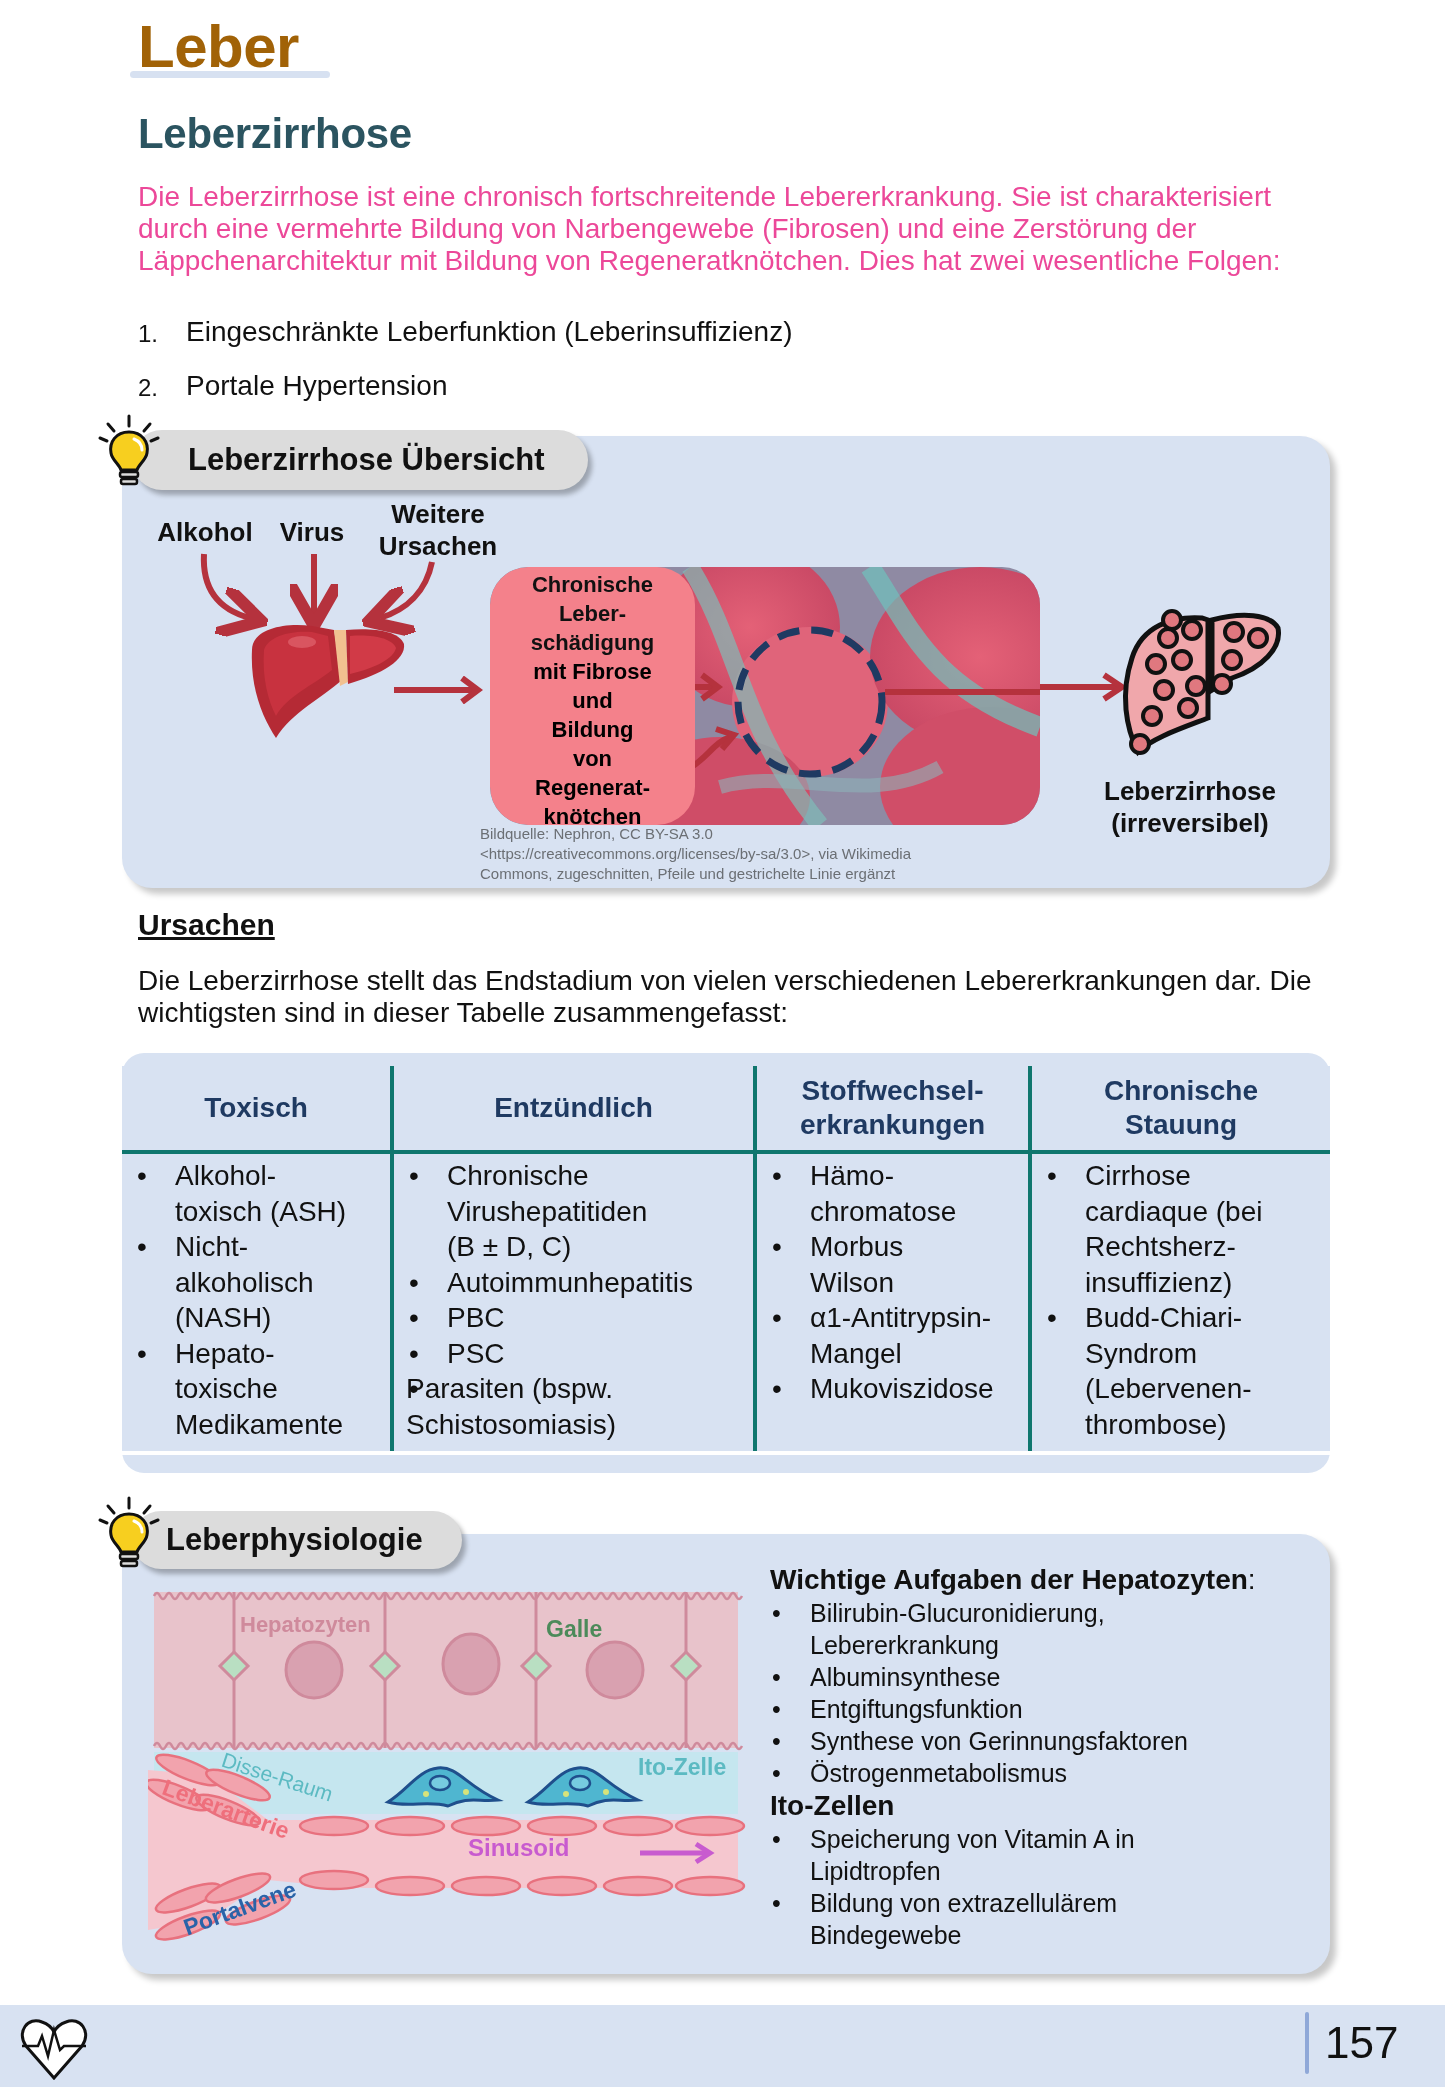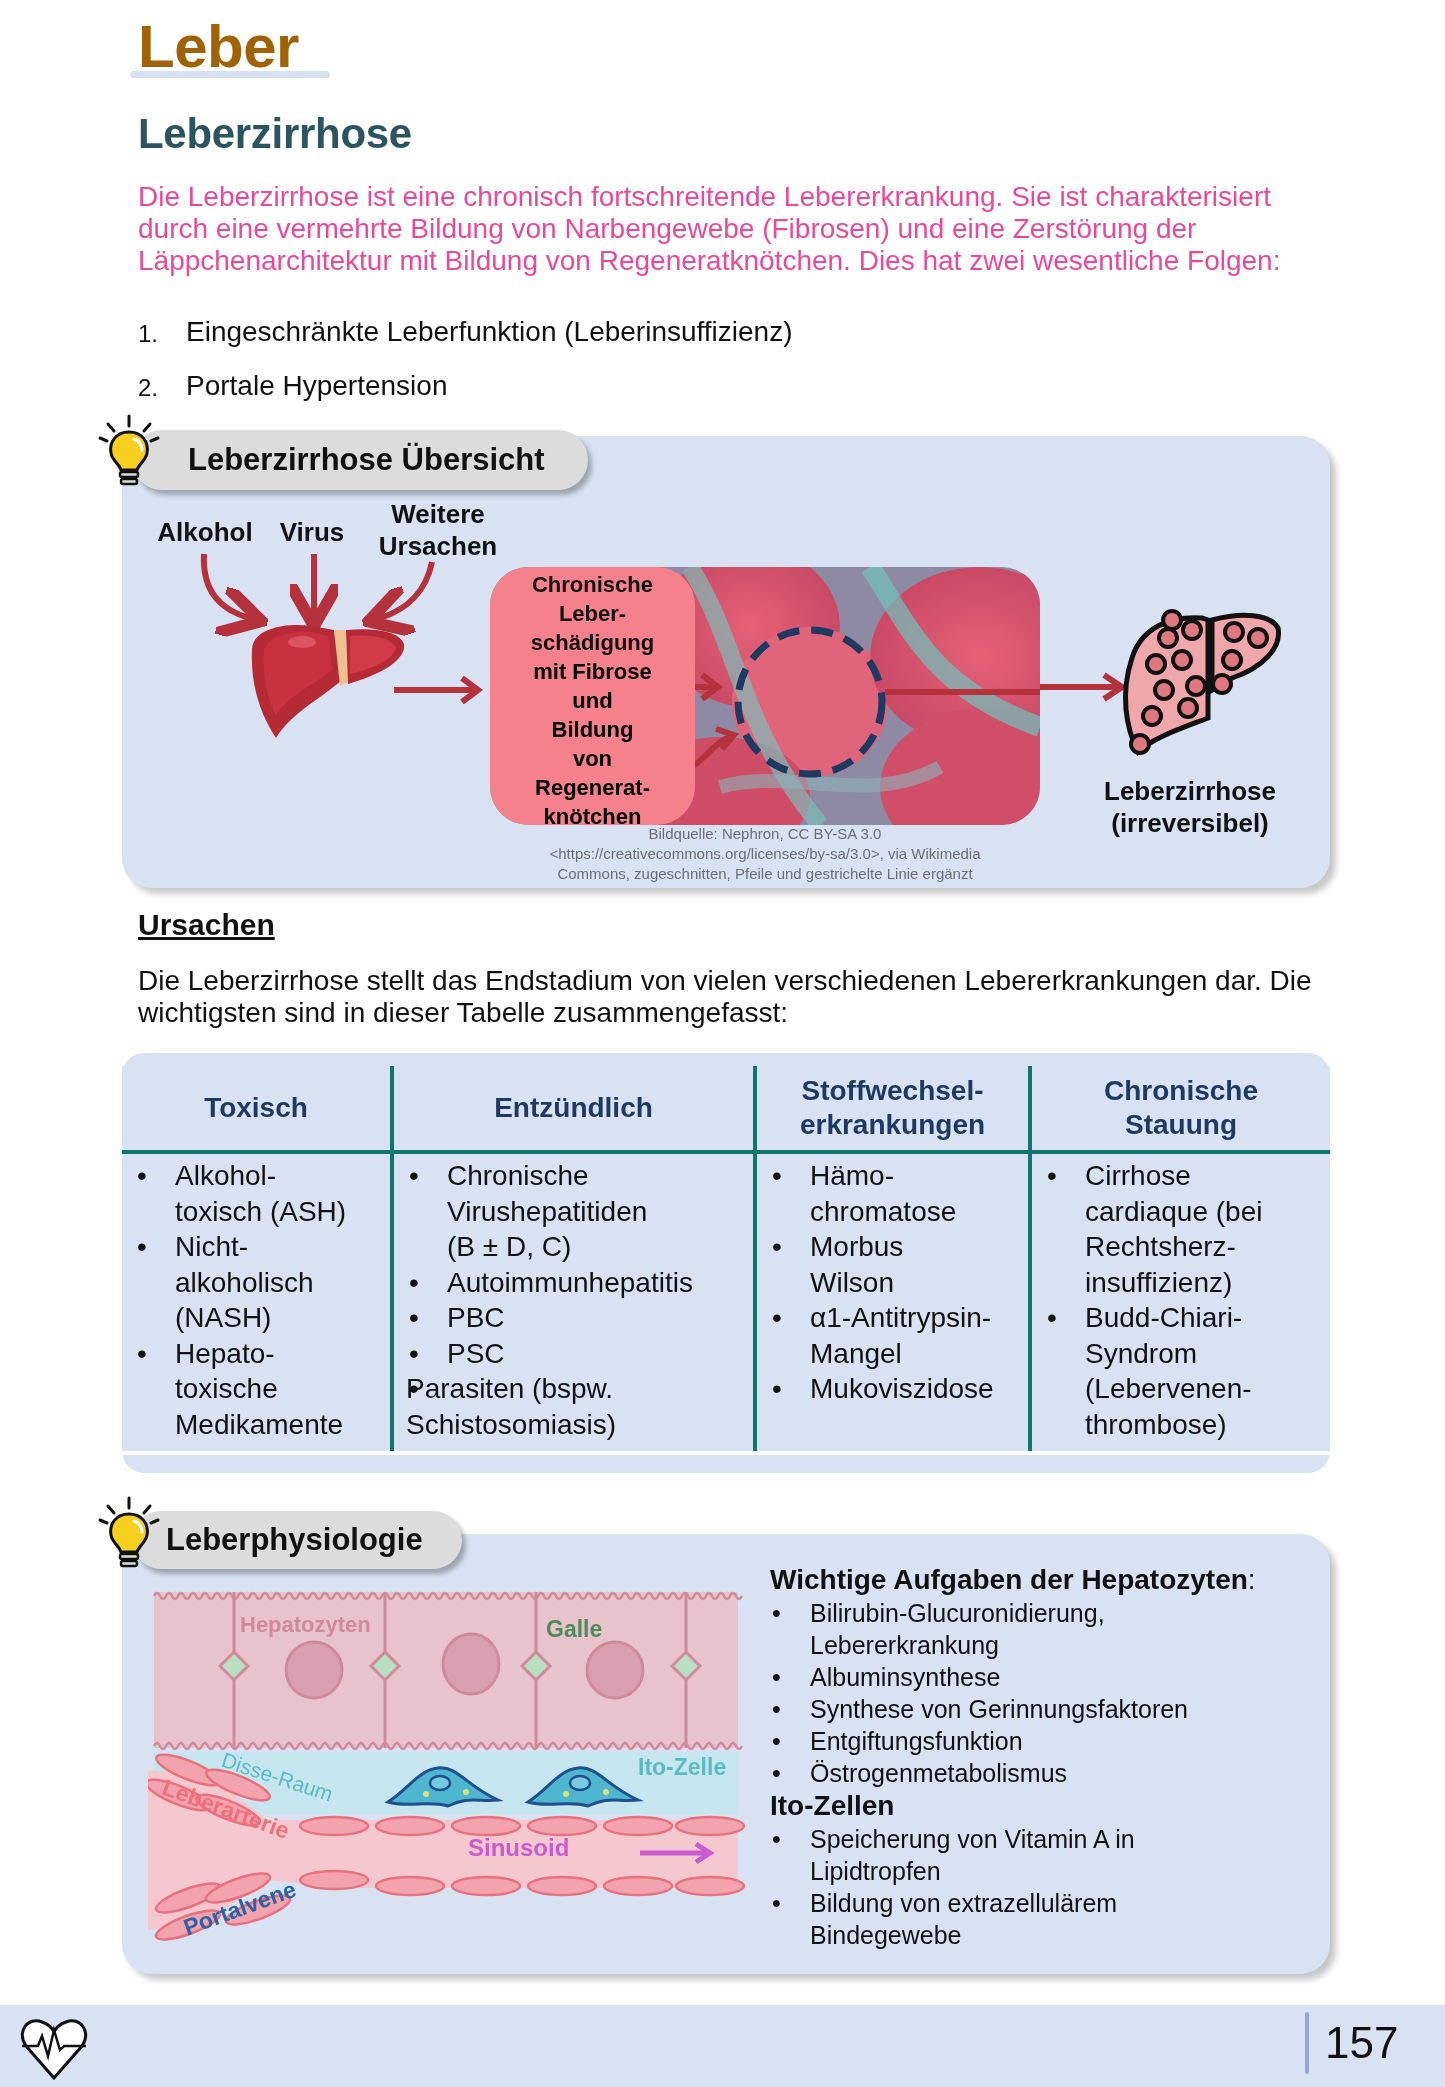--- a/index.html
+++ b/index.html
@@ -31,21 +31,21 @@
     left: 490px; top: 567px; width: 550px; height: 258px; border-radius: 38px; overflow: hidden;
   }
   .damage-box .tissue { position: absolute; inset: 0; }
   .damage-text {
     position: absolute; left: 0; top: 0; width: 205px; height: 258px; background: #f4818b;
     border-radius: 38px; text-align: center; font-weight: bold; font-size: 22px; line-height: 29px;
     padding-top: 3px; box-sizing: border-box;
   }
   .damage-text .dark { color: #111; }
   .damage-text .grey { color: #000000; }
-  .credit { left: 480px; top: 824px; width: 570px; text-align: center; font-size: 15px; line-height: 20px; color: #6b6f74; }
+  .credit { left: 480px; top: 824px; width: 570px; font-size: 15px; line-height: 20px; color: #6b6f74; }
   .result-label { left: 1080px; top: 775px; width: 220px; text-align: center; font-weight: bold; font-size: 26px; line-height: 32px; }
 
   .u-title { left: 138px; top: 908px; font-size: 30px; font-weight: bold; text-decoration: underline; }
   .u-text { left: 138px; top: 965px; width: 1200px; font-size: 28px; line-height: 32px; }
 
   .table-wrap { left: 122px; top: 1053px; width: 1208px; height: 420px; background: #d8e2f2; border-radius: 22px; }
   table.causes { position: absolute; left: 122px; top: 1066px; width: 1208px; border-collapse: collapse; }
   table.causes th, table.causes td { border: 4px solid #0f766e; background: #d8e2f2; vertical-align: top; }
   table.causes tr:first-child th { border-top: none; }
   table.causes th:first-child, table.causes td:first-child { border-left: none; }
@@ -366,22 +366,22 @@
 <div class="abs" style="left:168px; top:1774px; font-size:23px; font-weight:bold; color:#ef6f7c; transform:rotate(20deg); transform-origin:left top;">Leberarterie</div>
 <div class="abs" style="left:468px; top:1834px; font-size:24px; font-weight:bold; color:#c85bcf;">Sinusoid</div>
 <div class="abs" style="left:180px; top:1916px; font-size:23px; font-weight:bold; color:#2a63a8; transform:rotate(-20deg); transform-origin:left top;">Portalvene</div>
 
 <div class="abs phys-list" style="left:770px; top:1563px; width:540px;">
   <div class="head"><span>Wichtige Aufgaben der Hepatozyten</span><span style="font-weight:normal">:</span></div>
   <ul>
     <li class="ml" style="white-space: pre-line;">Bilirubin-Glucuronidierung,
 Lebererkrankung</li>
     <li class="ml" style="white-space: pre-line;">Albuminsynthese</li>
+    <li class="ml" style="white-space: pre-line;">Entgiftungsfunktion</li>
     <li class="ml" style="white-space: pre-line;">Synthese von Gerinnungsfaktoren</li>
-    <li class="ml" style="white-space: pre-line;">Entgiftungsfunktion</li>
     <li class="ml" style="white-space: pre-line;">Östrogenmetabolismus</li>
   </ul>
   <div class="head">Ito-Zellen</div>
   <ul>
     <li class="ml" style="white-space: pre-line;">Speicherung von Vitamin A in
 Lipidtropfen</li>
     <li class="ml" style="white-space: pre-line;">Bildung von extrazellulärem
 Bindegewebe</li>
   </ul>
 </div>

